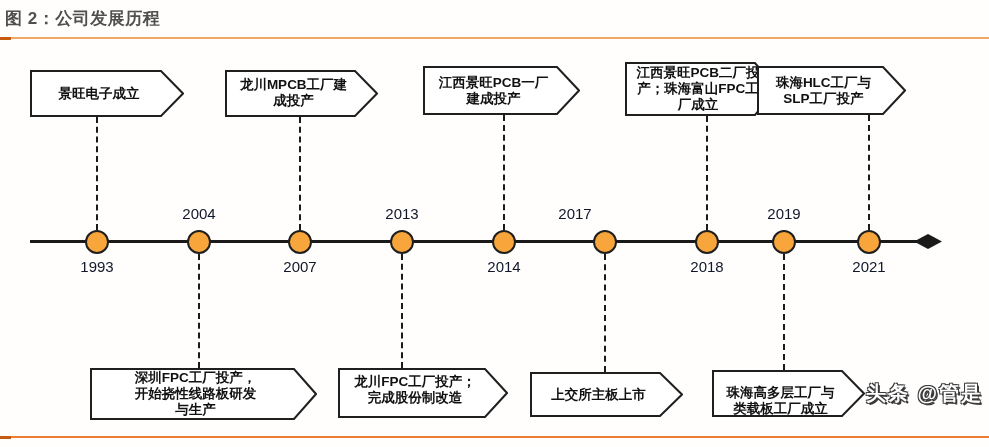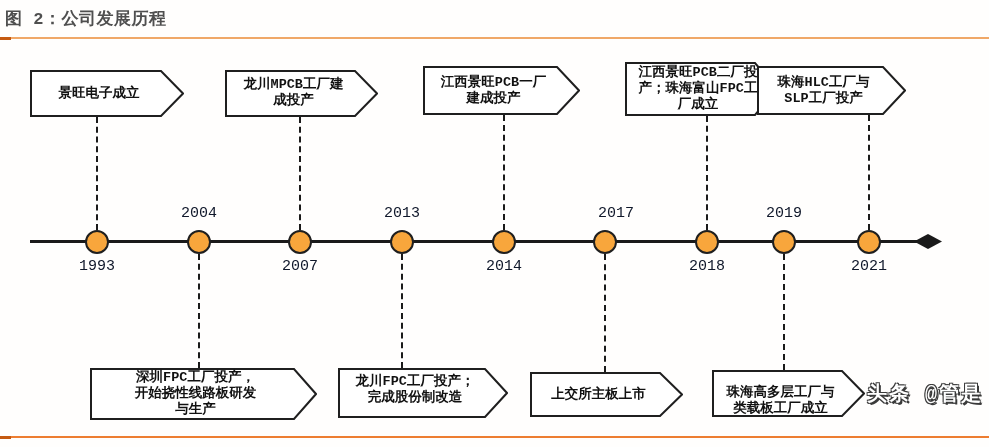--- a/index.html
+++ b/index.html
@@ -1,18 +1,18 @@
 <!DOCTYPE html>
 <html><head>
 <meta charset="utf-8">
 <style>
   html,body{margin:0;padding:0;background:#fff;}
   #canvas{
     position:relative;width:989px;height:447px;background:#fffefd;overflow:hidden;
-    font-family:Liberation Mono, monospace;
+    font-family:Liberation Sans, sans-serif;
   }
   
   .fig-title{
     position:absolute;left:5px;top:7px;font-size:17px;font-weight:bold;color:#4f4f4f;
     letter-spacing:.5px;white-space:nowrap;
   }
   .rule{position:absolute;left:0;width:989px;height:2px;background:#ed7d31;}
   .rule-accent{position:absolute;left:0;width:11px;height:3px;background:#c55a11;z-index:2;}
   #header-rule{top:37px;background:#f0a868;}
   #footer-rule{top:436px;}
@@ -125,21 +125,21 @@
       <div class="box" style="left: 530px; top: 372px; width: 153px; height: 45px;">
         <svg width="153" height="45">
           <polygon points="1,1 130,1 152,22.5 130,44 1,44" fill="#ffffff" stroke="#1f1f1f" stroke-width="2"></polygon>
         </svg>
         <div class="box-text">
           <span>上交所主板上市</span>
         </div>
       </div>
       <div class="connector" style="left: 604px; top: 254px; height: 118px;"></div>
       <div class="node" style="left: 593px; top: 230px;"></div>
-      <div class="year" style="left: 616px; top: 205px;">2017</div>
+      <div class="year" style="left: 575px; top: 205px;">2017</div>
       <div class="box" style="left: 625px; top: 62px; width: 153px; height: 54px; padding-left: 9px;">
         <svg width="153" height="54">
           <polygon points="1,1 130,1 152,27 130,53 1,53" fill="#ffffff" stroke="#1f1f1f" stroke-width="2"></polygon>
         </svg>
         <div class="box-text">
           <span>江西景旺PCB二厂投</span>
           <span>产；珠海富山FPC工</span>
           <span>厂成立</span>
         </div>
       </div>

